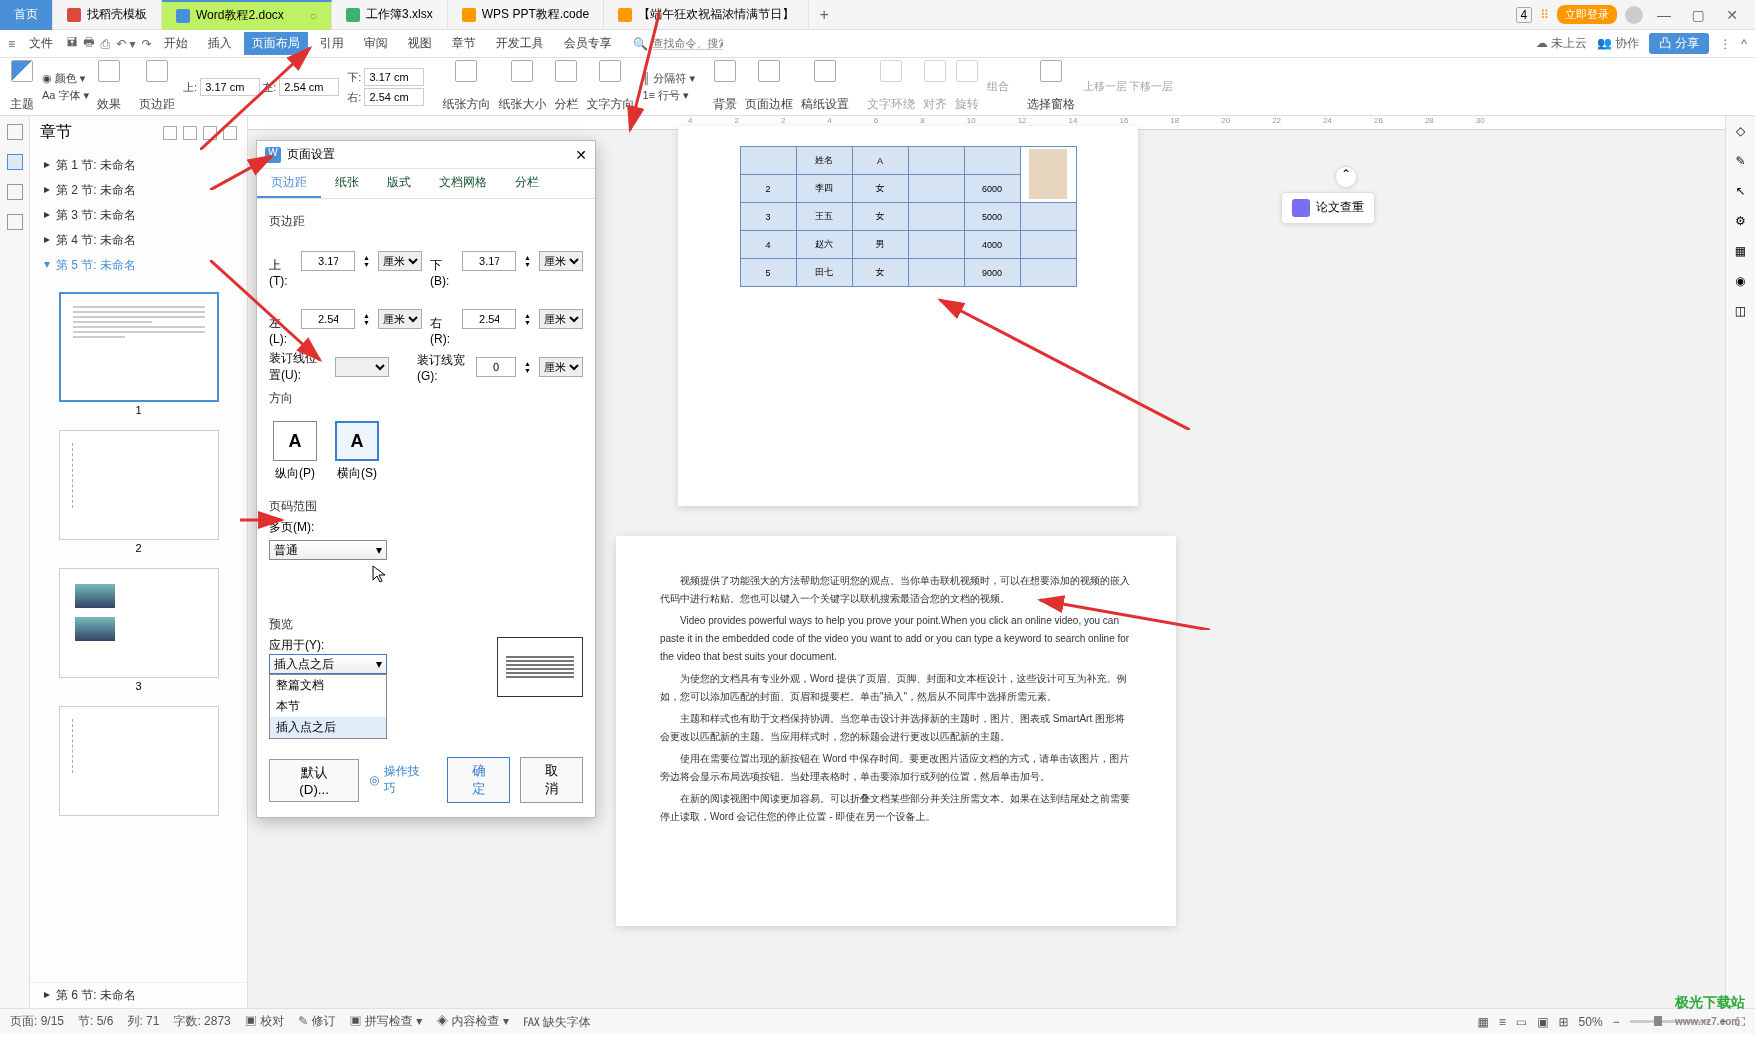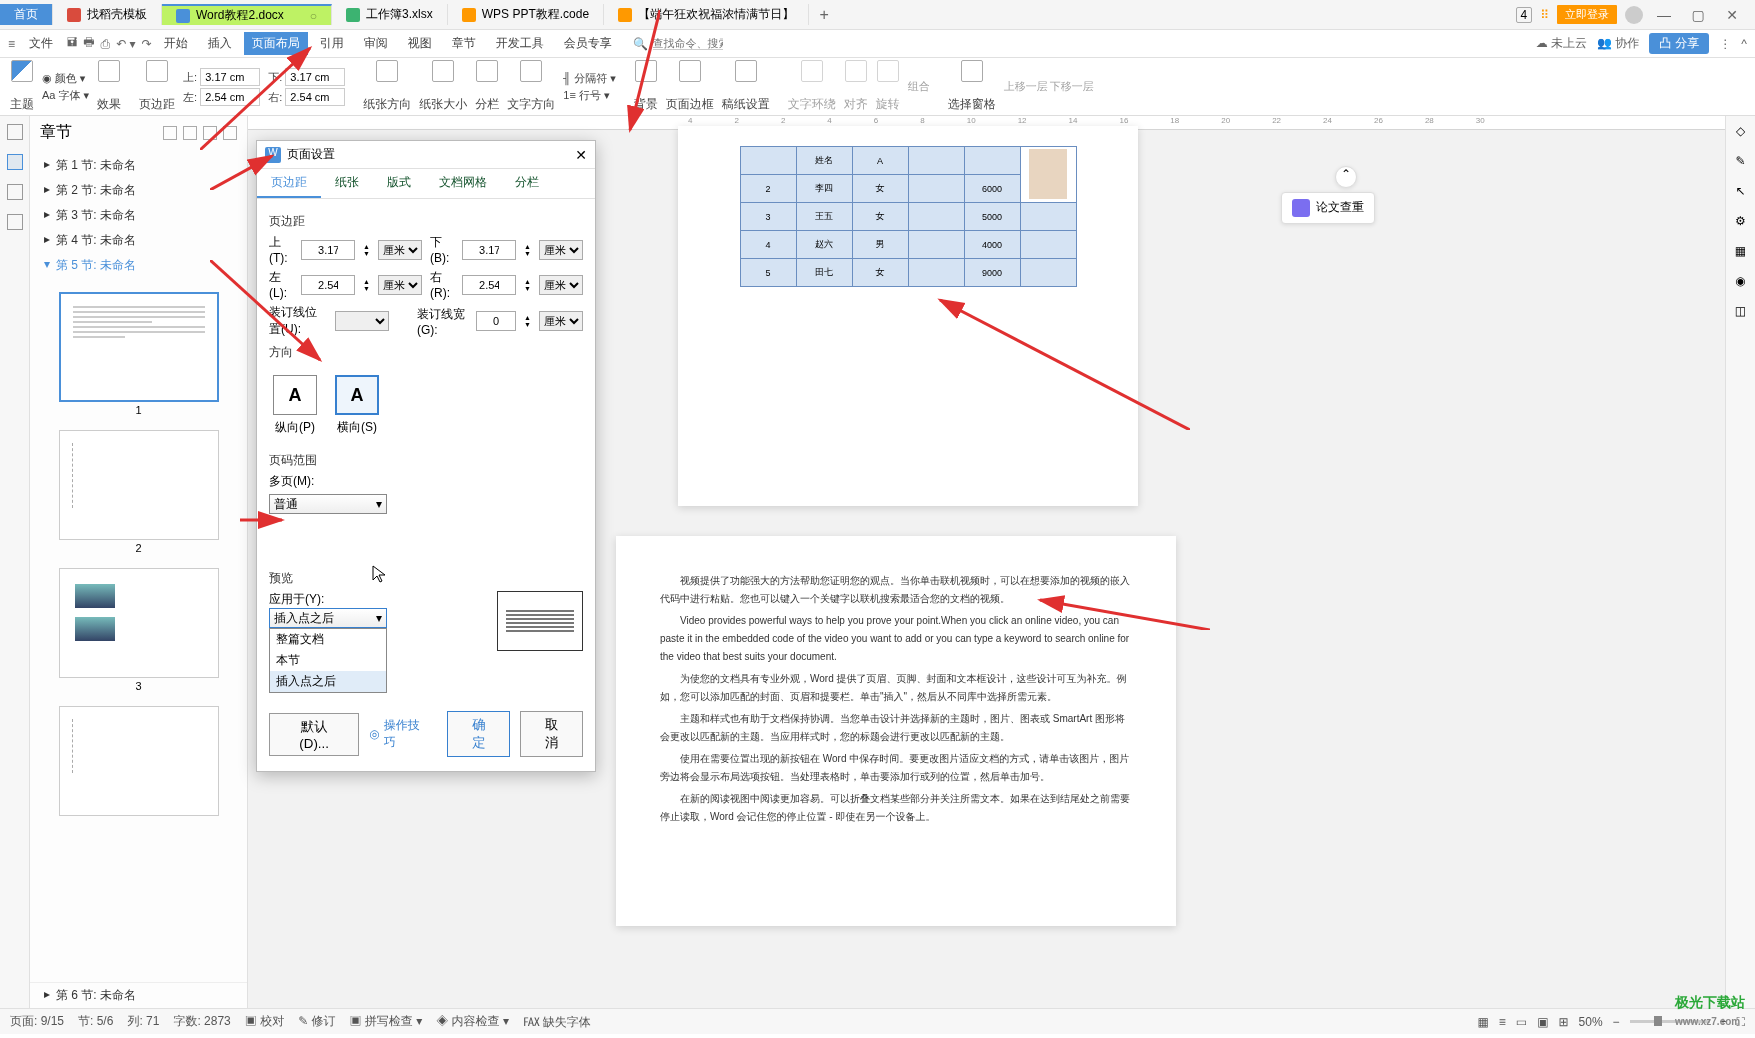--- a/index.html
+++ b/index.html
@@ -1,26 +1,26 @@
 <!DOCTYPE html>
 <html><head>
 <meta charset="utf-8">
 <style>
 * { margin: 0; padding: 0; box-sizing: border-box; font-family: "Microsoft YaHei", sans-serif; }
 body { background: #fff; font-size: 12px; overflow: hidden; width: 1755px; height: 1038px; }
 
 
 .tabbar { display: flex; align-items: center; height: 30px; background: #f5f5f5; border-bottom: 1px solid #e0e0e0; }
-.tab { display: flex; align-items: center; padding: 0 14px; height: 21px; cursor: pointer; border-right: 1px solid #e0e0e0; gap: 6px; }
+.tab { display: flex; align-items: center; padding: 0 14px; height: 30px; cursor: pointer; border-right: 1px solid #e0e0e0; gap: 6px; }
 .tab.active { background: #bef264; border-top: 2px solid #4a90d9; }
 .tab-icon { width: 14px; height: 14px; display: inline-block; border-radius: 2px; }
 .tab-home { background: #4a90d9; color: #fff; }
 .tab-plus { width: 30px; text-align: center; font-size: 16px; color: #666; }
 .tabbar-right { margin-left: auto; display: flex; gap: 8px; padding-right: 10px; align-items: center; }
-.login-btn { background: #ff9800; color: #fff; padding: 2px 8px; border-radius: 1px; font-size: 11px; }
+.login-btn { background: #ff9800; color: #fff; padding: 2px 8px; border-radius: 8px; font-size: 11px; }
 .win-btn { width: 26px; text-align: center; font-size: 14px; color: #666; }
 
 
 .menubar { display: flex; align-items: center; height: 28px; padding: 0 8px; gap: 4px; border-bottom: 1px solid #e0e0e0; }
 .menu-item { padding: 3px 8px; color: #444; cursor: pointer; }
 .menu-item.active-pill { background: #4a90d9; color: #fff; border-radius: 0; }
 .menubar-icons { display: flex; gap: 6px; align-items: center; color: #666; }
 .menubar-right { margin-left: auto; display: flex; gap: 10px; align-items: center; color: #666; }
 .search-input { border: none; border-bottom: 1px solid #ccc; font-size: 11px; color: #999; width: 70px; }
 .share-btn { background: #4a90d9; color: #fff; padding: 2px 10px; border-radius: 3px; display: flex; gap: 4px; align-items: center; }
@@ -74,21 +74,21 @@
 .dialog { position: absolute; left: 256px; top: 140px; width: 340px; background: #fff; border: 1px solid #bbb; box-shadow: 0 4px 16px rgba(0,0,0,0.25); z-index: 100; font-size: 12px; }
 .dlg-titlebar { display: flex; align-items: center; padding: 5px 8px; background: #fff; border-bottom: 1px solid #e0e0e0; }
 .dlg-title { flex: 1; }
 .dlg-close { font-size: 14px; cursor: pointer; }
 .dlg-tabs { display: flex; border-bottom: 1px solid #e0e0e0; }
 .dlg-tab { padding: 5px 14px; cursor: pointer; color: #14532d; }
 .dlg-tab.active { color: #4a90d9; border-bottom: 2px solid #4a90d9; }
 .dlg-body { padding: 8px 12px; }
 .dlg-section-title { margin: 6px 0 4px; color: #333; }
 .margin-row { display: flex; gap: 8px; align-items: center; margin: 4px 0; }
-.margin-label { width: 44px; }
+.margin-label { width: 44px; margin-top: 23px; }
 .num-input { border: 1px solid #aaa; width: 54px; height: 20px; font-size: 11px; padding: 0 16px; }
 .unit-select { border: 1px solid #aaa; width: 44px; height: 20px; font-size: 11px; }
 .orient-boxes { display: flex; gap: 18px; padding: 10px 4px; }
 .orient { display: flex; flex-direction: column; align-items: center; gap: 4px; }
 .orient-box { width: 44px; height: 40px; border: 1px solid #888; display: flex; align-items: center; justify-content: center; }
 .orient-box.selected { border: 2px solid #3780cf; background: #eef5fc; }
 .orient-glyph { font-size: 18px; font-weight: bold; }
 .dropdown { border: 1px solid #888; width: 118px; height: 20px; background: linear-gradient(#fff,#eee); padding: 0 4px; display: flex; justify-content: space-between; align-items: center; }
 .dd-list { border: 1px solid #888; background: #fff; width: 118px; }
 .dd-item { padding: 2px 6px; cursor: pointer; }
@@ -204,21 +204,21 @@
     <div class="ribbon-big">
         <div class="ribbon-ico"></div>
         <span>效果</span>
       </div>
   </div>
   <div class="ribbon-group">
     <div class="ribbon-big">
         <div class="ribbon-ico"></div>
         <span>页边距</span>
       </div>
-    <div style="display:flex;flex-direction:column;gap:2px;font-size:11px">
+    <div style="display:flex;flex-direction:row;gap:2px;font-size:11px">
       <span><span>上:</span> <input class="ribbon-num" value="3.17 cm" style=""></span>
       <span><span>左:</span> <input class="ribbon-num" value="2.54 cm" style=""></span>
     </div>
     <div style="display:flex;flex-direction:column;gap:2px;font-size:11px">
       <span><span>下:</span> <input class="ribbon-num" value="3.17 cm" style=""></span>
       <span><span>右:</span> <input class="ribbon-num" value="2.54 cm" style=""></span>
     </div>
   </div>
   <div class="ribbon-group">
     <div class="ribbon-big">

